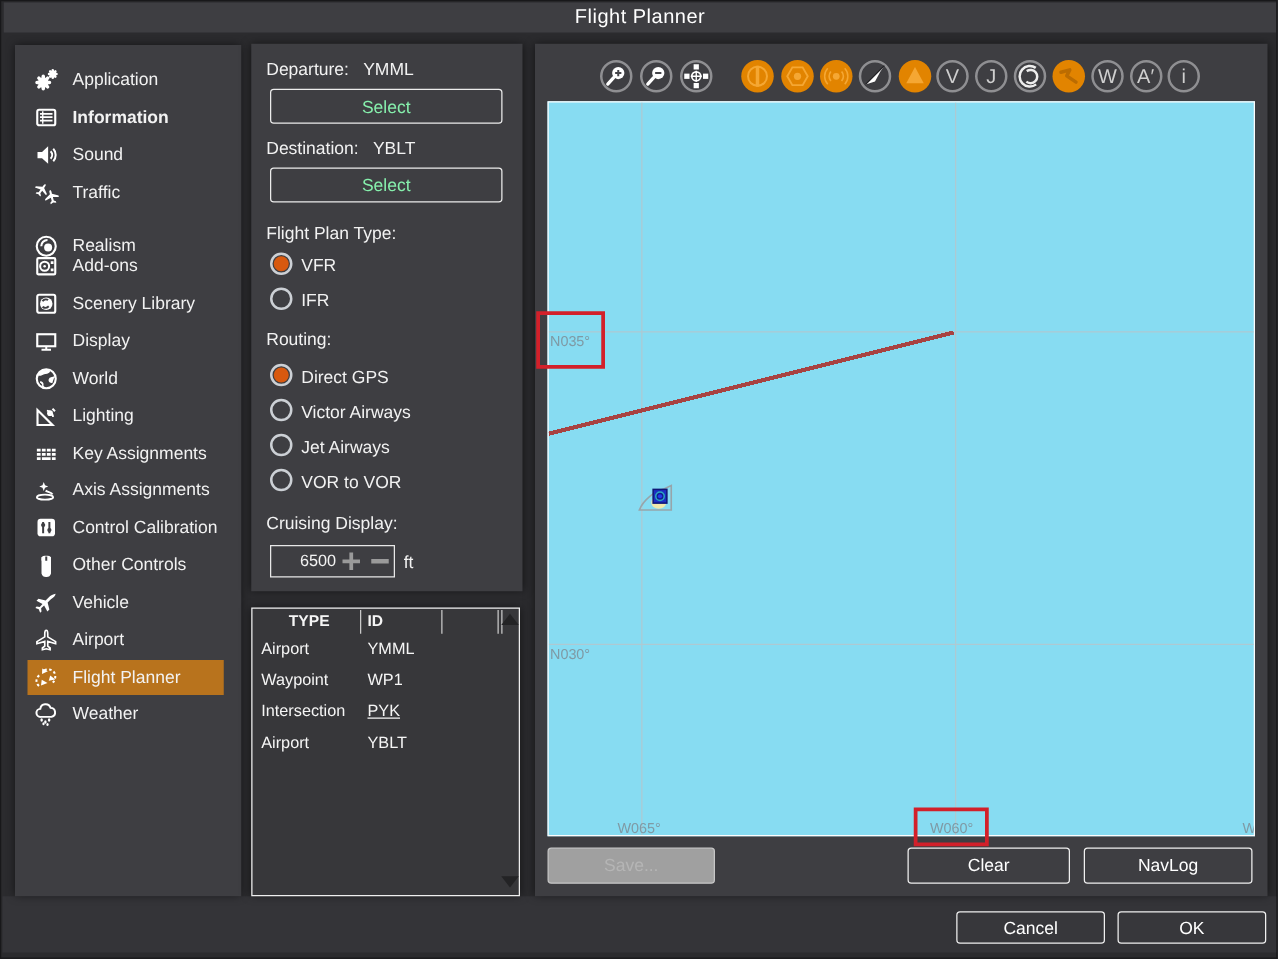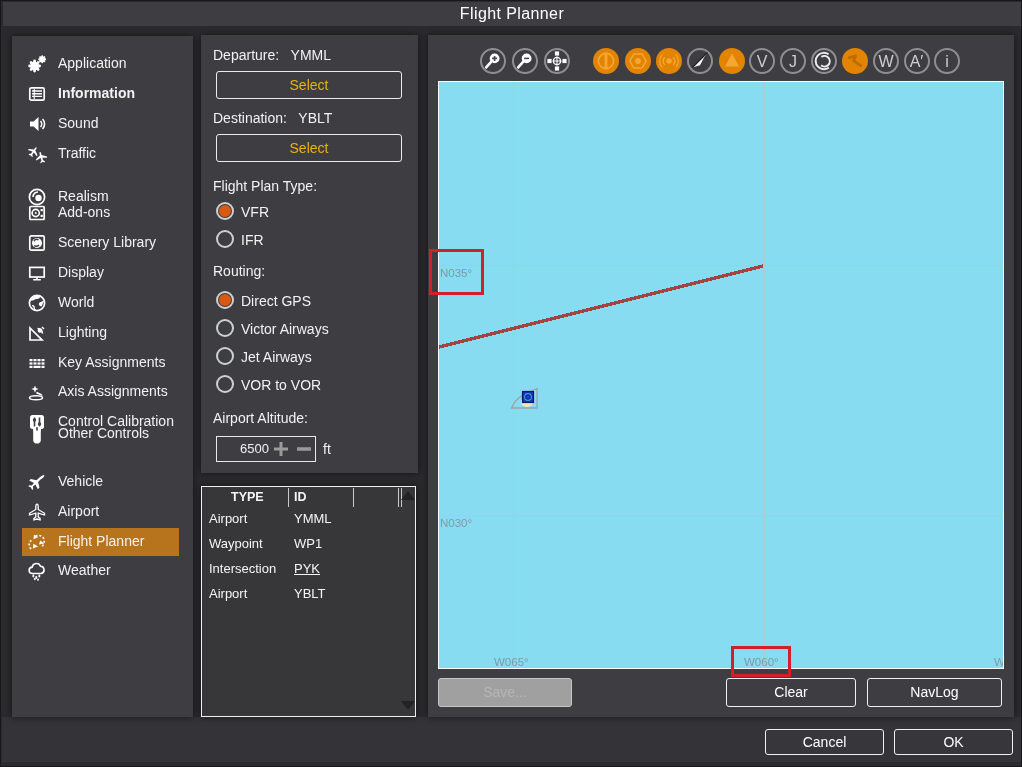--- a/index.html
+++ b/index.html
@@ -13,21 +13,21 @@
   #sidebar{left:11px;top:35px;width:181px;height:681px;}
   .sitem{position:absolute;left:0;width:181px;height:28px;color:#f2f2f2;font-size:14px;}
   .sitem .txt{position:absolute;left:46px;top:5px;}
   .sitem svg{position:absolute;left:15px;top:4px;}
   .sel{background:#b8731d;width:157px;left:10px;}
   .sel .txt{left:36px;}
   .sel svg{left:5px;}
   
   #mid{left:200px;top:34px;width:217px;height:438px;}
   .lbl{position:absolute;color:#f2f2f2;font-size:14px;white-space:pre;}
-  .btn{position:absolute;border:1px solid #ececec;border-radius:3px;color:#eab308;
+  .btn{position:absolute;border:1px solid #ececec;border-radius:3px;color:#86efac;
        font-size:14px;text-align:center;background:transparent;}
   .radio{position:absolute;width:14px;height:14px;border:2px solid #ccd0d5;border-radius:50%;}
   .radio.on::after{content:"";position:absolute;left:1px;top:1px;width:12px;height:12px;border-radius:50%;background:#d8590f;}
   
   #tblpanel{left:200px;top:485px;width:213px;height:229px;background:#37373a;border:1px solid #efefef;}
   .trow{position:absolute;color:#f5f5f5;font-size:13px;}
   .vsep{position:absolute;top:1px;width:1px;height:19px;background:#c9c9c9;}
   .arrow{position:absolute;width:0;height:0;}
   
   #right{left:427px;top:34px;width:586px;height:682px;}
@@ -166,21 +166,21 @@
       </div>
     <div class="sitem" style="top:372px;">
         <svg width="20" height="20" viewBox="0 0 20 20">
           <rect x="3" y="3" width="14" height="14" rx="2.5" fill="#fff"></rect>
           <path d="M7.5 5.5v9M12.5 5.5v9" stroke="#3e3e42" stroke-width="1.6"></path>
           <circle cx="7.5" cy="8" r="1.7" fill="#3e3e42"></circle>
           <circle cx="12.5" cy="12" r="1.7" fill="#3e3e42"></circle>
         </svg>
         <span class="txt">Control Calibration</span>
       </div>
-    <div class="sitem" style="top:384px;">
+    <div class="sitem" style="top:402px;">
         <svg width="20" height="20" viewBox="0 0 20 20">
           <path d="M6.2 3.5h7.6v13.2a3.8 3.8 0 0 1-3.8 2.8 3.8 3.8 0 0 1-3.8-2.8z" fill="#fff"></path>
           <rect x="6.2" y="2.5" width="7.6" height="5.5" rx="2.6" fill="#fff"></rect>
           <rect x="9.2" y="3.2" width="1.6" height="3.4" fill="#3e3e42"></rect>
         </svg>
         <span class="txt">Other Controls</span>
       </div>
     <div class="sitem" style="top:432px;">
         <svg width="20" height="20" viewBox="0 0 20 20">
           <path d="M17.5 3c-1.8.2-4.2 1.5-5.6 2.9L9.5 8.3 3.8 6.9 2.2 8.5l4.8 2.6-2.2 2.4-2.5-.3-1 1.1 2.7 1.1 1.1 2.7 1.1-1-.3-2.5 2.4-2.2 2.6 4.8 1.6-1.6-1.4-5.7 2.4-2.4C15.9 6.1 17.3 4.8 17.5 3z" fill="#fff"></path>
@@ -228,21 +228,21 @@
     <div class="lbl" style="left:40px;top:197px;">IFR</div>
     <div class="lbl" style="left:12px;top:228px;">Routing:</div>
     <div class="radio on" style="left:15px;top:256px;"></div>
     <div class="lbl" style="left:40px;top:258px;">Direct GPS</div>
     <div class="radio" style="left:15px;top:284px;"></div>
     <div class="lbl" style="left:40px;top:286px;">Victor Airways</div>
     <div class="radio" style="left:15px;top:312px;"></div>
     <div class="lbl" style="left:40px;top:314px;">Jet Airways</div>
     <div class="radio" style="left:15px;top:340px;"></div>
     <div class="lbl" style="left:40px;top:342px;">VOR to VOR</div>
-    <div class="lbl" style="left:12px;top:375px;">Airport Altitude:</div>
+    <div class="lbl" style="left:12px;top:375px;">Cruising Display:</div>
     <div style="position:absolute;left:15px;top:401px;width:98px;height:24px;border:1px solid #e8e8e8;"></div>
     <div class="lbl" style="left:39px;top:406px;font-size:13px;">6500</div>
     <div class="lbl" style="left:122px;top:406px;">ft</div>
     <svg class="abs" style="left:72px;top:404px;" width="50" height="20" viewBox="0 0 50 20">
       <path d="M8 3v14M1 10h14" stroke="#9a9a9a" stroke-width="3"></path>
       <path d="M24 10h14" stroke="#9a9a9a" stroke-width="3.5"></path>
     </svg>
   </div>
   <div class="panel" id="tblpanel">
     <div class="trow" style="left:7px;top:3px;font-weight:bold;font-size:12.5px;margin-left:22px;">TYPE</div>

